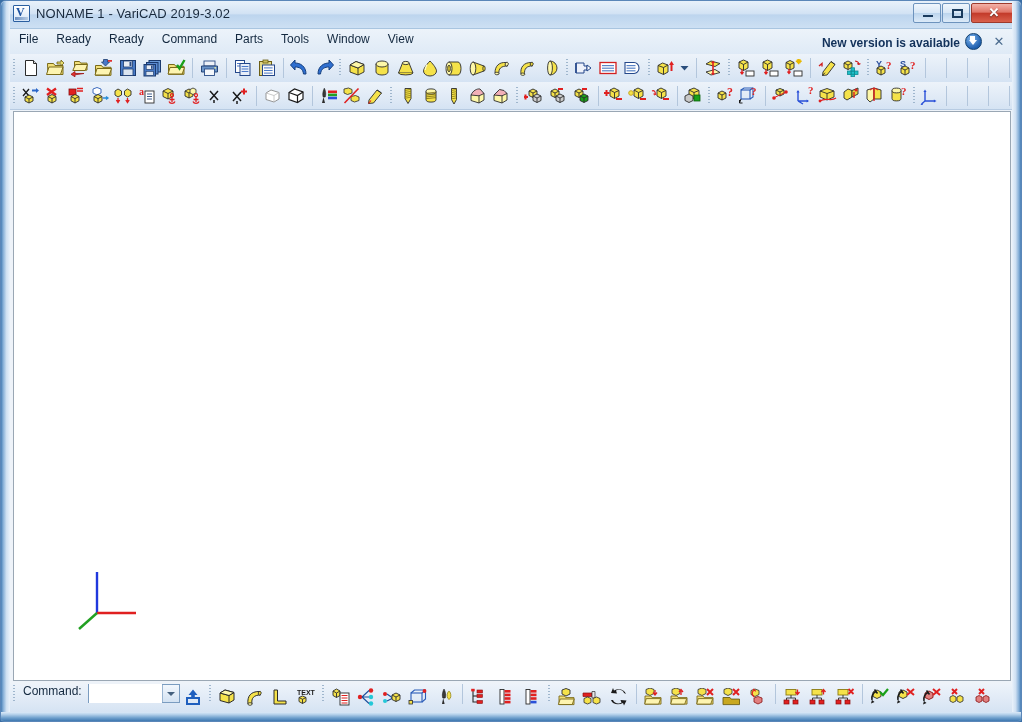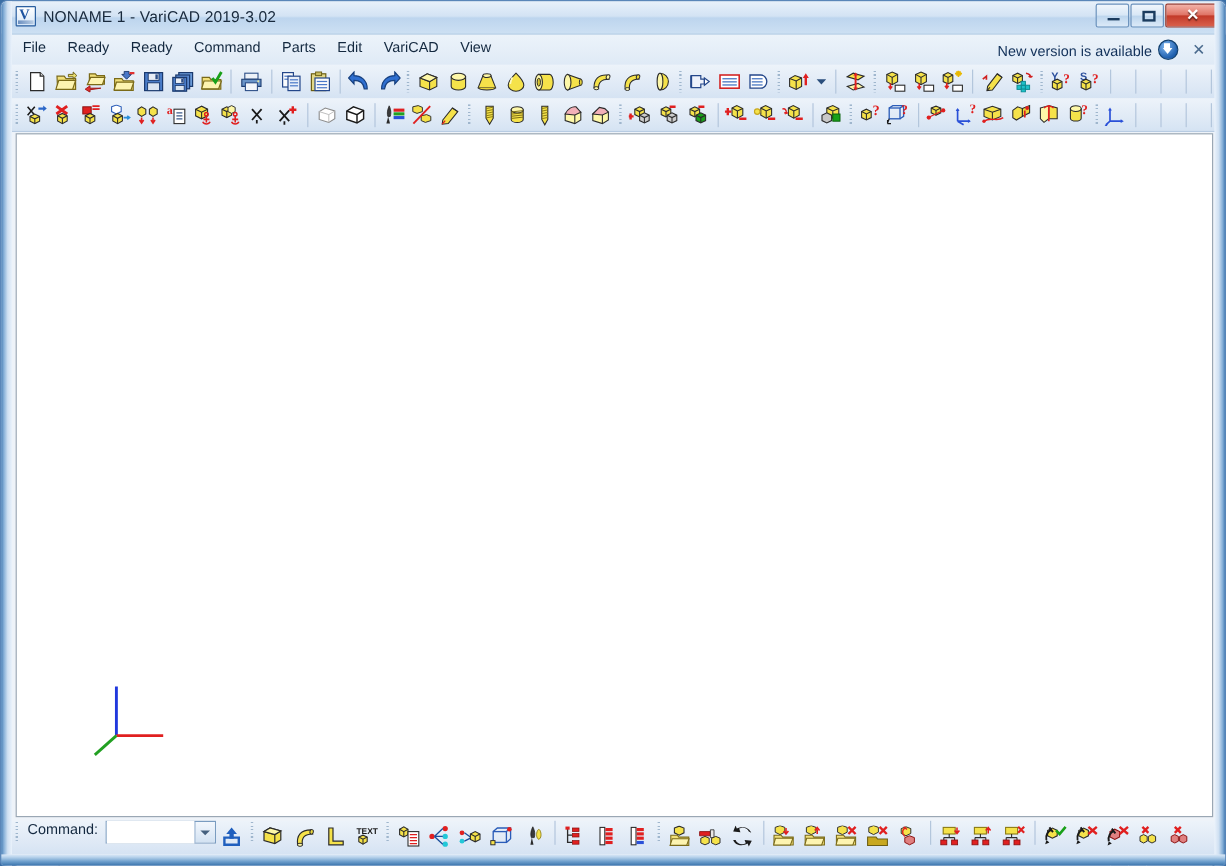--- a/index.html
+++ b/index.html
@@ -68,21 +68,21 @@
   #menubar{
     position:absolute;left:0;top:0;width:1004px;height:25px;
     background:linear-gradient(to bottom,#ecf3fa,#dfeaf6);
     display:flex;align-items:flex-start;
     box-sizing:border-box;
   }
   .menu-item{
     padding:3px 9px;font-size:12px;color:#13283f;cursor:default;border-radius:2px;
   }
   #menubar-right{position:absolute;right:4px;top:0;height:25px;display:flex;align-items:center;gap:0;}
-  #new-version{font-size:12px;color:#12315a;margin-right:6px;cursor:default;}
+  #new-version{font-size:12px;color:#12315a;margin-right:6px;cursor:default;font-weight:bold;}
   .dl-icon{width:15px;height:15px;border-radius:50%;
     background:radial-gradient(circle at 35% 30%,#7fb6ef,#1f5fae 70%);
     border:1px solid #12406f;position:relative;display:inline-block;vertical-align:-3px;margin-left:5px;}
   .dl-icon:after{content:"";position:absolute;left:4px;top:2px;width:5px;height:5px;background:#fff;}
   .dl-icon:before{content:"";position:absolute;left:2.5px;top:6px;
     border-left:4.5px solid transparent;border-right:4.5px solid transparent;border-top:5px solid #fff;}
   #notice-close{width:22px;height:20px;text-align:center;line-height:19px;color:#4b6b8e;font-size:13px;
     cursor:default;font-family:"Liberation Serif",serif;}
 
   
@@ -177,22 +177,22 @@
   </div>
 
   <div id="client">
 
     <div id="menubar">
       <div class="menu-item">File</div>
       <div class="menu-item">Ready</div>
       <div class="menu-item">Ready</div>
       <div class="menu-item">Command</div>
       <div class="menu-item">Parts</div>
-      <div class="menu-item">Edit</div>
-      <div class="menu-item">VariCAD</div>
+      <div class="menu-item">Tools</div>
+      <div class="menu-item">Window</div>
       <div class="menu-item">View</div>
 
       <div id="menubar-right">
         <span id="new-version">
           <span>New version is available</span><span class="dl-icon"></span>
         </span>
         <div id="notice-close">✕</div>
       </div>
     </div>
 

